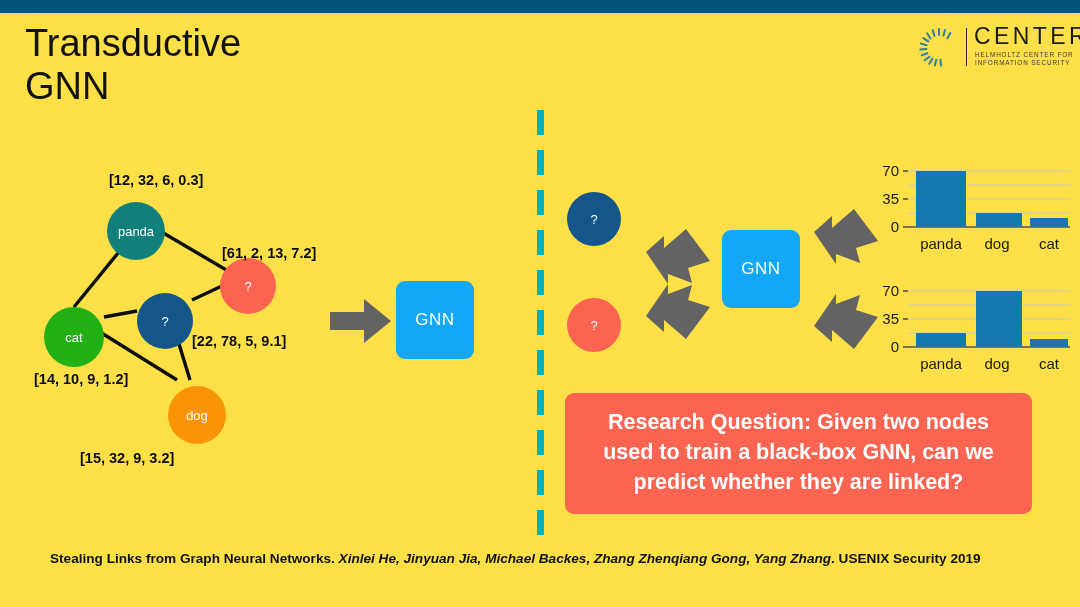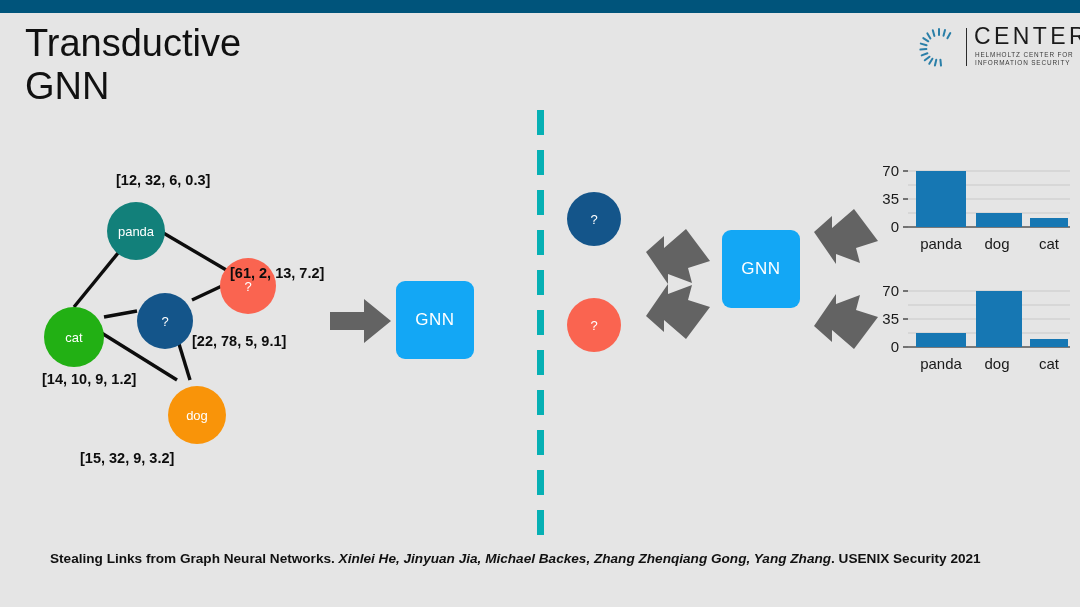--- a/index.html
+++ b/index.html
@@ -7,21 +7,21 @@
     padding: 0;
     background: #ffffff;
   }
   body {
     font-family: "Liberation Sans", sans-serif;
   }
   #slide {
     position: relative;
     width: 1080px;
     height: 607px;
-    background: #e5e5e5;
+    background: #fde047;
     overflow: hidden;
   }
   
   .top-bar {
     position: absolute;
     left: 0; top: 0;
     width: 1080px; height: 13px;
     background: #00547b;
   }
   
@@ -203,31 +203,31 @@
         <line x1="104" y1="177" x2="137" y2="171"></line>
         <line x1="100" y1="192" x2="177" y2="240"></line>
         <line x1="192" y1="160" x2="224" y2="145"></line>
         <line x1="172" y1="181" x2="190" y2="240"></line>
       </g>
     </svg>
 
     <div class="node" style="left:107px; top:62px; width:58px; height:58px; background:#12807a;">
       <span>panda</span>
     </div>
-    <div class="feat" style="left:80px; top:32px;padding-left:36px;">[12, 32, 6, 0.3]</div>
+    <div class="feat" style="left:73px; top:32px;padding-left:36px;">[12, 32, 6, 0.3]</div>
 
     <div class="node small" style="left:220px; top:118px; width:56px; height:56px; background:#fa6450;">
       <span>?</span>
     </div>
-    <div class="feat" style="left:230px; top:105px;margin-top:20px;">[61, 2, 13, 7.2]</div>
+    <div class="feat" style="left:222px; top:105px;">[61, 2, 13, 7.2]</div>
 
     <div class="node" style="left:44px; top:167px; width:60px; height:60px; background:#22b014;">
       <span>cat</span>
     </div>
-    <div class="feat" style="left:14px; top:231px;padding-left:28px;">[14, 10, 9, 1.2]</div>
+    <div class="feat" style="left:6px; top:231px;padding-left:28px;">[14, 10, 9, 1.2]</div>
 
     <div class="node small" style="left:137px; top:153px; width:56px; height:56px; background:#14558a;">
       <span>?</span>
     </div>
     <div class="feat" style="left:192px; top:193px;">[22, 78, 5, 9.1]</div>
 
     <div class="node" style="left:168px; top:246px; width:58px; height:58px; background:#f99409;">
       <span>dog</span>
     </div>
     <div class="feat" style="left:80px; top:310px;">[15, 32, 9, 3.2]</div>
@@ -325,19 +325,22 @@
         <rect x="168" y="59" width="38" height="8"></rect>
       </g>
       <g font-size="15" fill="#1a1a1a" text-anchor="middle" font-family="Liberation Sans, sans-serif">
         <text x="79" y="89">panda</text>
         <text x="135" y="89">dog</text>
         <text x="187" y="89">cat</text>
       </g>
     </svg>
   </div>
 
+  <div class="rq-box">
+    <div class="rq-text">Research Question: Given two nodes used to train a black-box GNN, can we predict whether they are linked?</div>
+  </div>
 
   <div class="footer">
     <span>Stealing Links from Graph Neural Networks.</span>
-    <span class="authors">Xinlei He, Jinyuan Jia, Michael Backes, Zhang Zhenqiang Gong, Yang Zhang</span><span>. USENIX Security 2021</span>
+    <span class="authors">Xinlei He, Jinyuan Jia, Michael Backes, Zhang Zhenqiang Gong, Yang Zhang</span><span>. USENIX Security 2019</span>
   </div>
 
 </div>
 
 </body></html>

